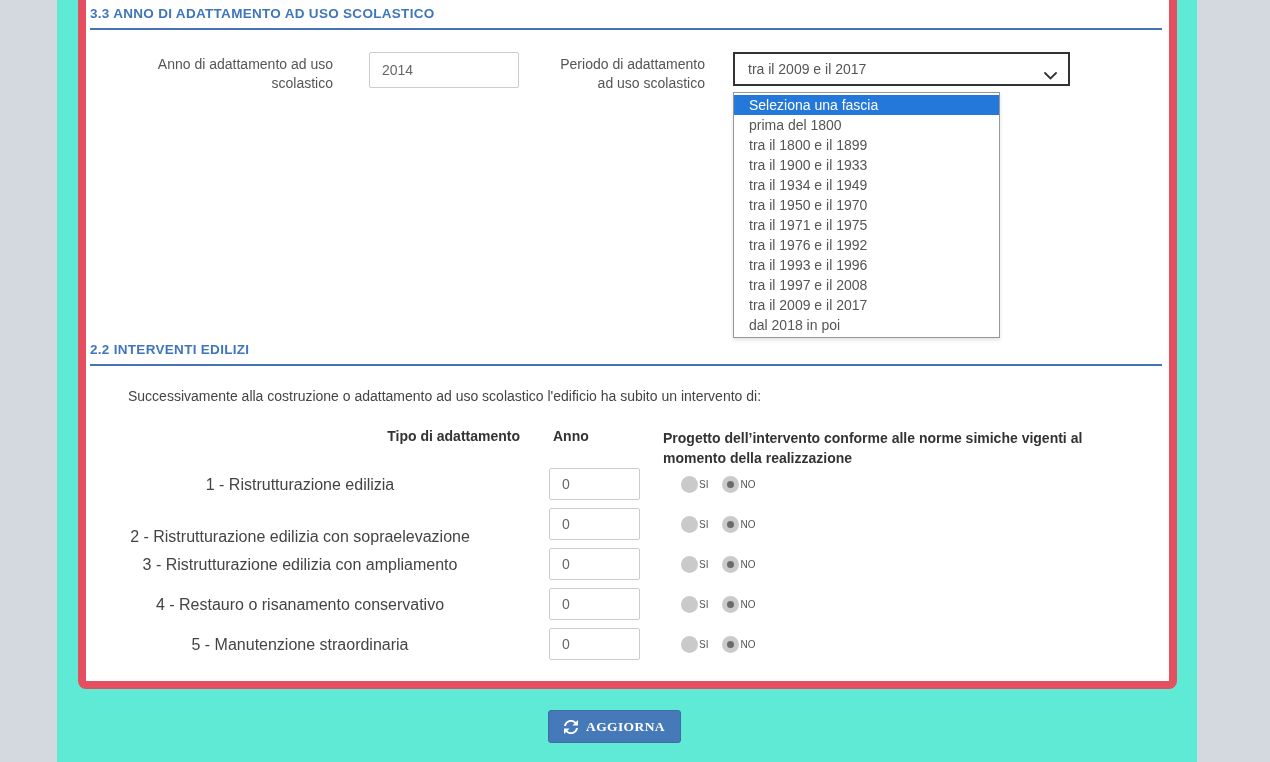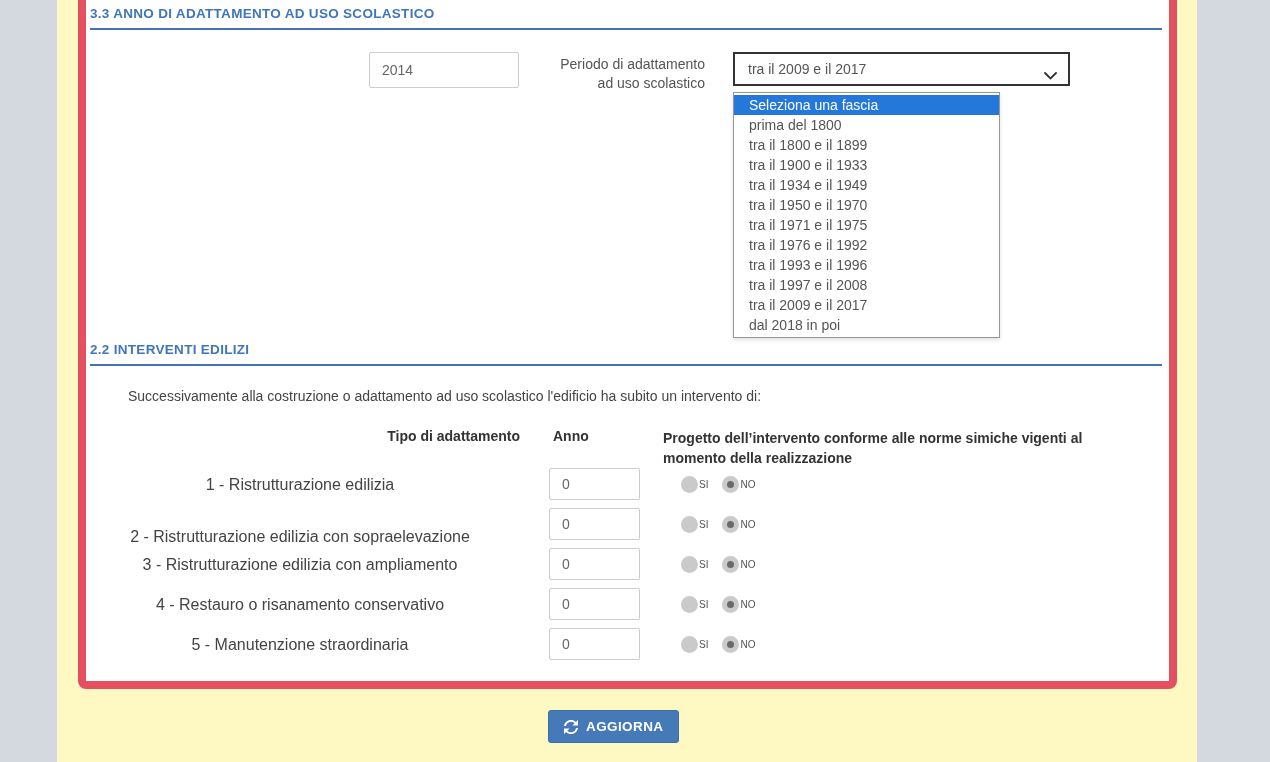--- a/index.html
+++ b/index.html
@@ -1,18 +1,18 @@
 <!DOCTYPE html>
 <html><head>
 <meta charset="utf-8">
 <style>
   * { margin:0; padding:0; box-sizing:border-box; }
   html,body { width:1270px; height:762px; overflow:hidden; }
   body { background:#d4d9e0; font-family:"Liberation Sans", sans-serif; position:relative; }
-  .page { position:absolute; left:57px; top:0; width:1140px; height:762px; background:#fef9c3; }
+  .page { position:absolute; left:57px; top:0; width:1140px; height:762px; background:#5eead4; }
   .redbox { position:absolute; left:21px; top:-26px; width:1099px; height:715px;
             border:8px solid #e4505f; border-radius:8px; background:#ffffff; }
   .sec-title { position:absolute; font-size:13.5px; font-weight:bold; color:#3f76ba; letter-spacing:.3px; white-space:nowrap; }
   .sec-rule { position:absolute; left:33px; width:1072px; height:0; border-top:2px solid #4573b3; }
   .f-label { position:absolute; text-align:right; font-size:14px; color:#555; line-height:19px; }
   .txt-input { position:absolute; border:1px solid #ccc; border-radius:2px; background:#fff;
                font-family:"Liberation Sans",sans-serif; font-size:14px; color:#666; padding-left:12px; outline:none; }
   .select { position:absolute; left:676px; top:52px; width:337px; height:34px; background:#fff;
             border:2px solid #333; display:flex; align-items:center; font-size:14px; color:#555;
             padding-left:13px; cursor:pointer; }
@@ -26,32 +26,33 @@
   .row-label { position:absolute; left:23px; width:440px; height:34px; line-height:34px;
                text-align:center; font-size:16px; color:#444; white-space:nowrap; }
   .row-input { left:492px; width:91px; height:32px; }
   .radiogrp { position:absolute; left:624px; height:32px; display:flex; align-items:center; }
   .rdo { width:17px; height:17px; border-radius:50%; background:#cacaca; display:flex; align-items:center; justify-content:center; }
   .rdo .dot { width:7px; height:7px; border-radius:50%; background:#6a6a6a; }
   .rdo-lbl { font-size:10px; color:#555; margin-left:1px; }
   .gap { width:14px; }
   .btn { position:absolute; left:491px; top:710px; height:33px; padding:0 15px;
          background:#4579b7; border:1px solid #3d6ca6; border-radius:3px; color:#fff;
-         font-family:Liberation Sans, sans-serif; font-size:13.5px; font-weight:600; letter-spacing:.4px;
+         font-family:Liberation Serif, serif; font-size:13.5px; font-weight:600; letter-spacing:.4px;
          display:flex; align-items:center; gap:8px; cursor:pointer; }
 </style>
 </head>
 <body>
 
 <div class="page">
   <div class="redbox"></div>
 
   <div class="sec-title" style="left:33px; top:6px;">3.3 ANNO DI ADATTAMENTO AD USO SCOLASTICO</div>
   <div class="sec-rule" style="top:28px;"></div>
 
+  <div class="f-label" style="left:76px; top:55px; width:200px;">Anno di adattamento ad uso scolastico</div>
   <input class="txt-input" style="left: 312px; top: 52px; width: 150px; height: 36px;" value="2014">
 
   <div class="f-label" style="left:488px; top:55px; width:160px;">Periodo di adattamento ad uso scolastico</div>
 
   <div class="select">
     <span>tra il 2009 e il 2017</span>
     <span class="chev">
       <svg width="13" height="8" viewBox="0 0 13 8">
           <path d="M1 1l5.5 5.5L12 1" stroke="#333" stroke-width="1.8" fill="none" stroke-linecap="round"></path>
         </svg>

